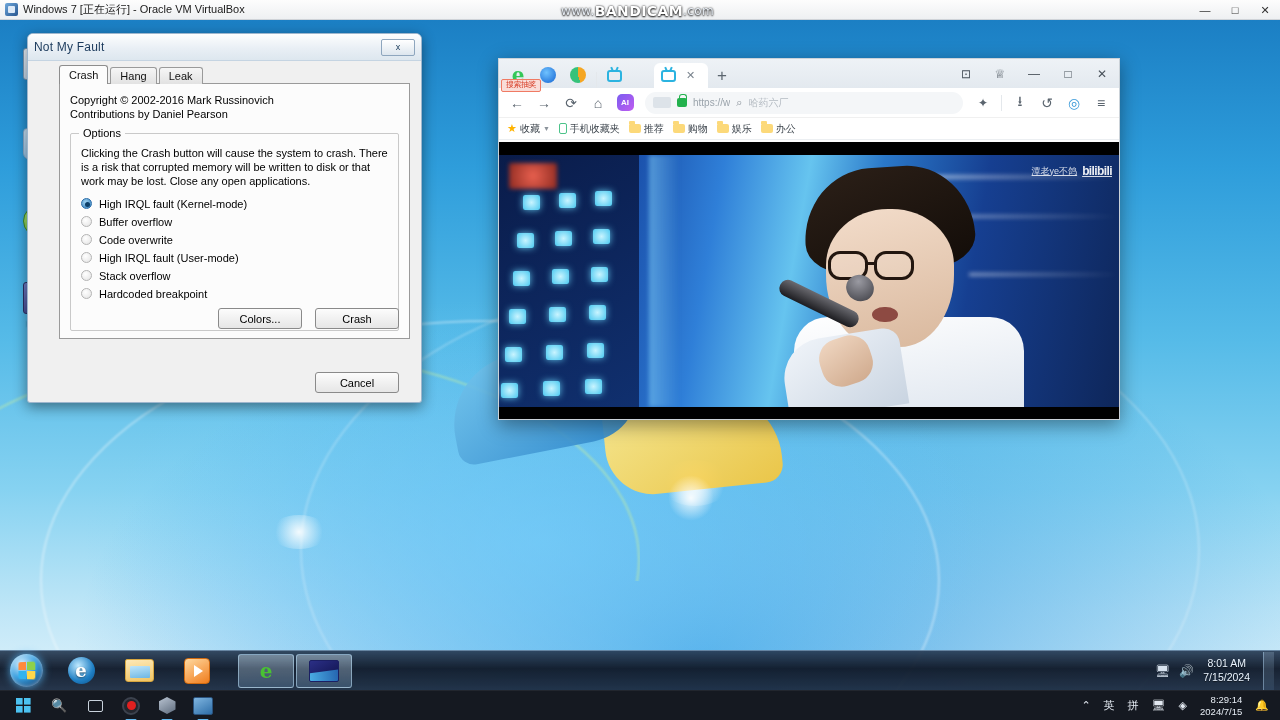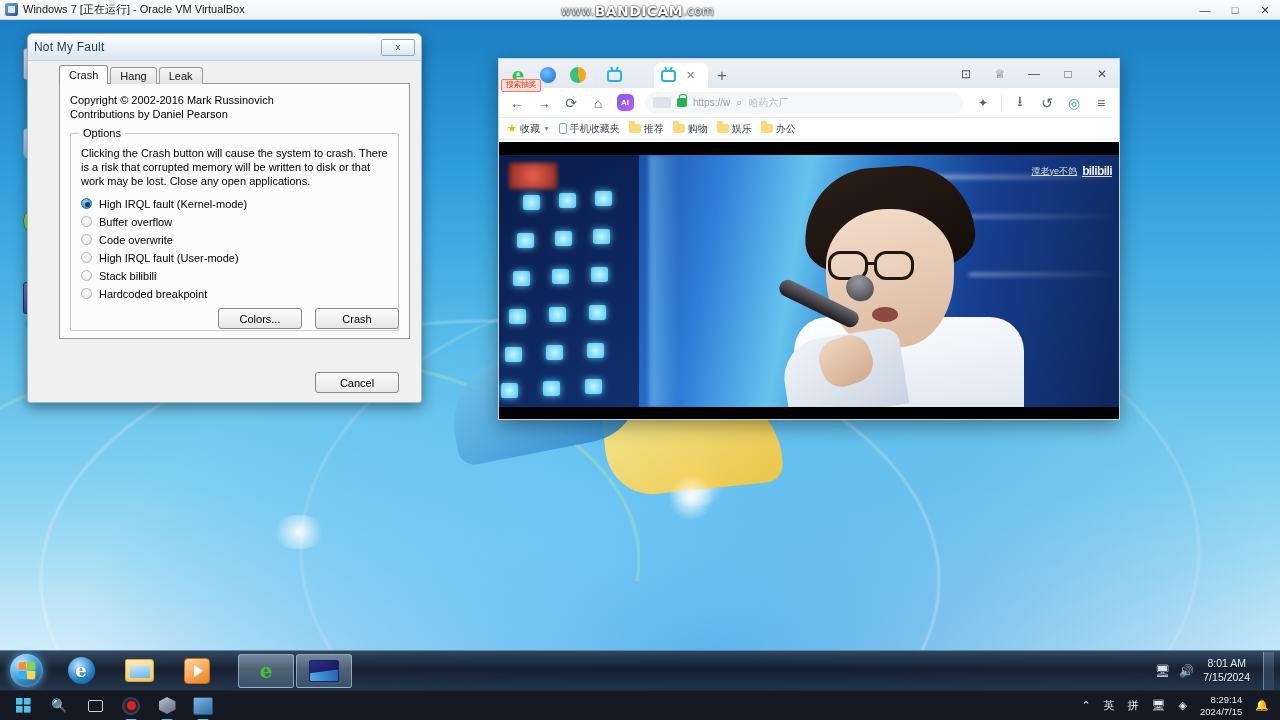--- a/index.html
+++ b/index.html
@@ -606,21 +606,21 @@
               <div class="radio-row">
                 <span class="radio"></span>
                 <span>Code overwrite</span>
               </div>
               <div class="radio-row">
                 <span class="radio"></span>
                 <span>High IRQL fault (User-mode)</span>
               </div>
               <div class="radio-row">
                 <span class="radio"></span>
-                <span>Stack bilibili</span>
+                <span>Stack overflow</span>
               </div>
               <div class="radio-row">
                 <span class="radio"></span>
                 <span>Hardcoded breakpoint</span>
               </div>
             </div>
 
             <div class="btnrow">
               <div class="btn">Colors...</div>
               <div class="btn">Crash</div>

